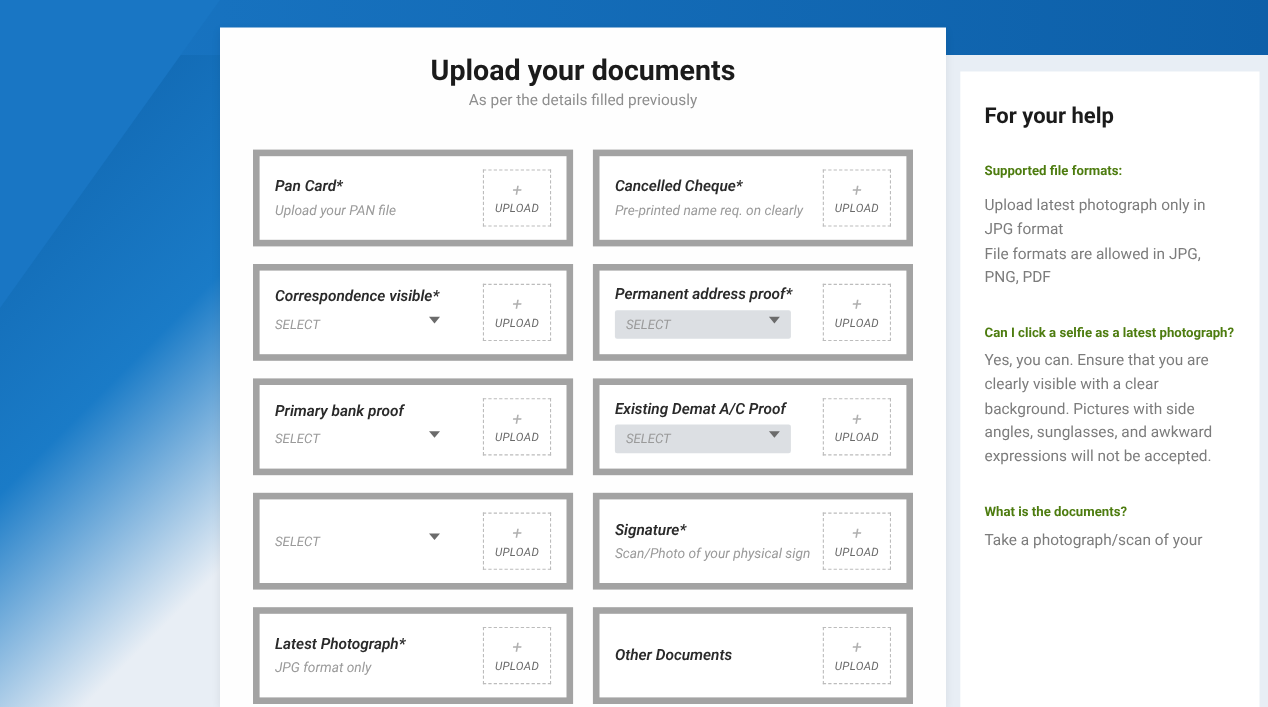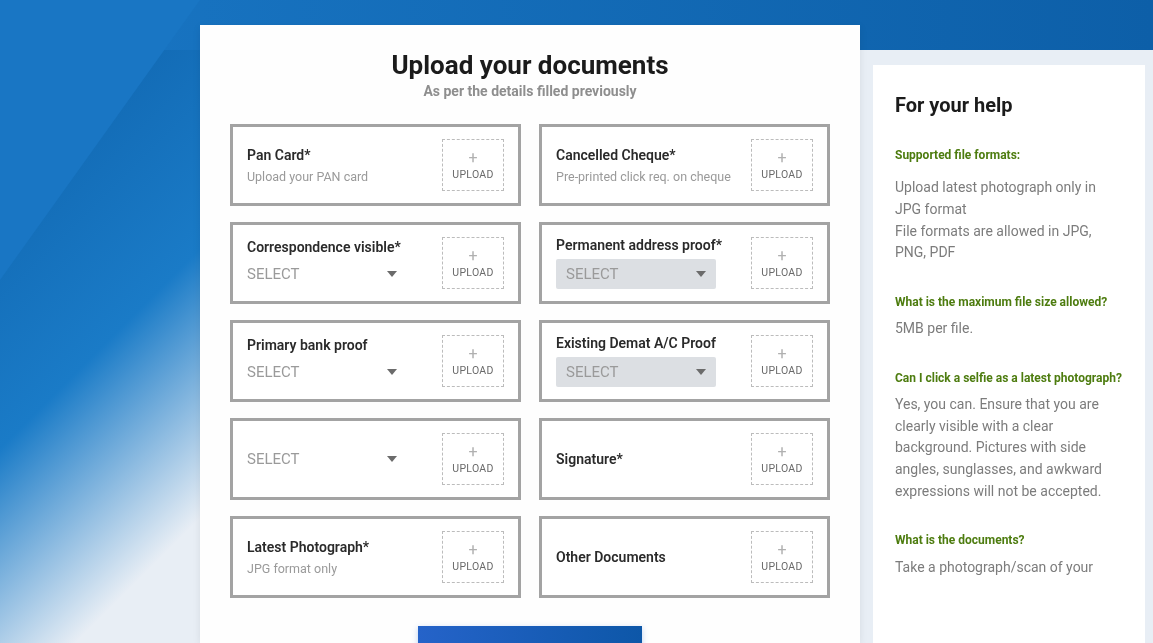--- a/index.html
+++ b/index.html
@@ -48,59 +48,58 @@
       font-size: 26px;
       font-weight: 700;
       text-align: center;
       color: #1b1b1b;
       margin-bottom: 3px;
     }
     .form-subtitle {
       font-size: 14px;
       color: #8e8e8e;
       text-align: center;
-      margin-bottom: 25px;
-      font-weight: bold;
+      margin-bottom: 37px;
     }
     .form-grid {
       display: grid;
       grid-template-columns: 1fr 1fr;
       gap: 16px 18px;
     }
     .doc-card {
-      border: 3px solid #a3a3a3;
+      border: 6px solid #a3a3a3;
       padding: 12px 14px;
       display: flex;
       align-items: center;
       justify-content: space-between;
       min-height: 74px;
       background: #fff;
+      font-style: italic;
     }
     .doc-left {
       flex: 1;
       display: flex;
       flex-direction: column;
       gap: 6px;
     }
     .doc-label {
       font-size: 14px;
       font-weight: 600;
       color: #2a2a2a;
     }
     .doc-hint {
       font-size: 12.5px;
       color: #9a9a9a;
     }
     .select-box {
       display: flex;
-      align-items: center;
       justify-content: space-between;
       background: #fff;
       cursor: pointer;
-      font-size: 15px;
+      font-size: 12px;
       color: #9a9a9a;
       padding: 4px 0;
       width: 150px;
     }
     .select-box.shaded {
       background: #dcdfe3;
       padding: 6px 10px;
       border-radius: 2px;
       width: 160px;
     }
@@ -184,32 +183,32 @@
 <div class="layout">
   <div class="form-panel">
     <h1 class="form-title">Upload your documents</h1>
     <p class="form-subtitle">As per the details filled previously</p>
 
     <div class="form-grid">
 
       <div class="doc-card">
         <div class="doc-left">
           <div class="doc-label">Pan Card*</div>
-          <div class="doc-hint">Upload your PAN card</div>
+          <div class="doc-hint">Upload your PAN file</div>
         </div>
         <div class="upload-btn">
           <span class="upload-plus">+</span>
           <span class="upload-text">UPLOAD</span>
         </div>
       </div>
 
       <div class="doc-card">
         <div class="doc-left">
           <div class="doc-label">Cancelled Cheque*</div>
-          <div class="doc-hint">Pre-printed click req. on cheque</div>
+          <div class="doc-hint">Pre-printed name req. on clearly</div>
         </div>
         <div class="upload-btn">
           <span class="upload-plus">+</span>
           <span class="upload-text">UPLOAD</span>
         </div>
       </div>
 
       <div class="doc-card">
         <div class="doc-left">
           <div class="doc-label">Correspondence visible*</div>
@@ -275,20 +274,21 @@
         </div>
         <div class="upload-btn">
           <span class="upload-plus">+</span>
           <span class="upload-text">UPLOAD</span>
         </div>
       </div>
 
       <div class="doc-card">
         <div class="doc-left">
           <div class="doc-label">Signature*</div>
+          <div class="doc-hint">Scan/Photo of your physical sign</div>
         </div>
         <div class="upload-btn">
           <span class="upload-plus">+</span>
           <span class="upload-text">UPLOAD</span>
         </div>
       </div>
 
       <div class="doc-card">
         <div class="doc-left">
           <div class="doc-label">Latest Photograph*</div>
@@ -316,24 +316,20 @@
 
   <div class="help-panel">
     <h2 class="help-title">For your help</h2>
 
     <div class="help-section">
       <div class="help-q">Supported file formats:</div>
       <div class="help-a" style="margin-top:14px">Upload latest photograph only in JPG format</div>
       <div class="help-a">File formats are allowed in JPG, PNG, PDF</div>
     </div>
 
-    <div class="help-section">
-      <div class="help-q">What is the maximum file size allowed?</div>
-      <div class="help-a">5MB per file.</div>
-    </div>
 
     <div class="help-section">
       <div class="help-q">Can I click a selfie as a latest photograph?</div>
       <div class="help-a">Yes, you can. Ensure that you are clearly visible with a clear background. Pictures with side angles, sunglasses, and awkward expressions will not be accepted.</div>
     </div>
 
     <div class="help-section">
       <div class="help-q">What is the documents?</div>
       <div class="help-a">Take a photograph/scan of your</div>
     </div>

